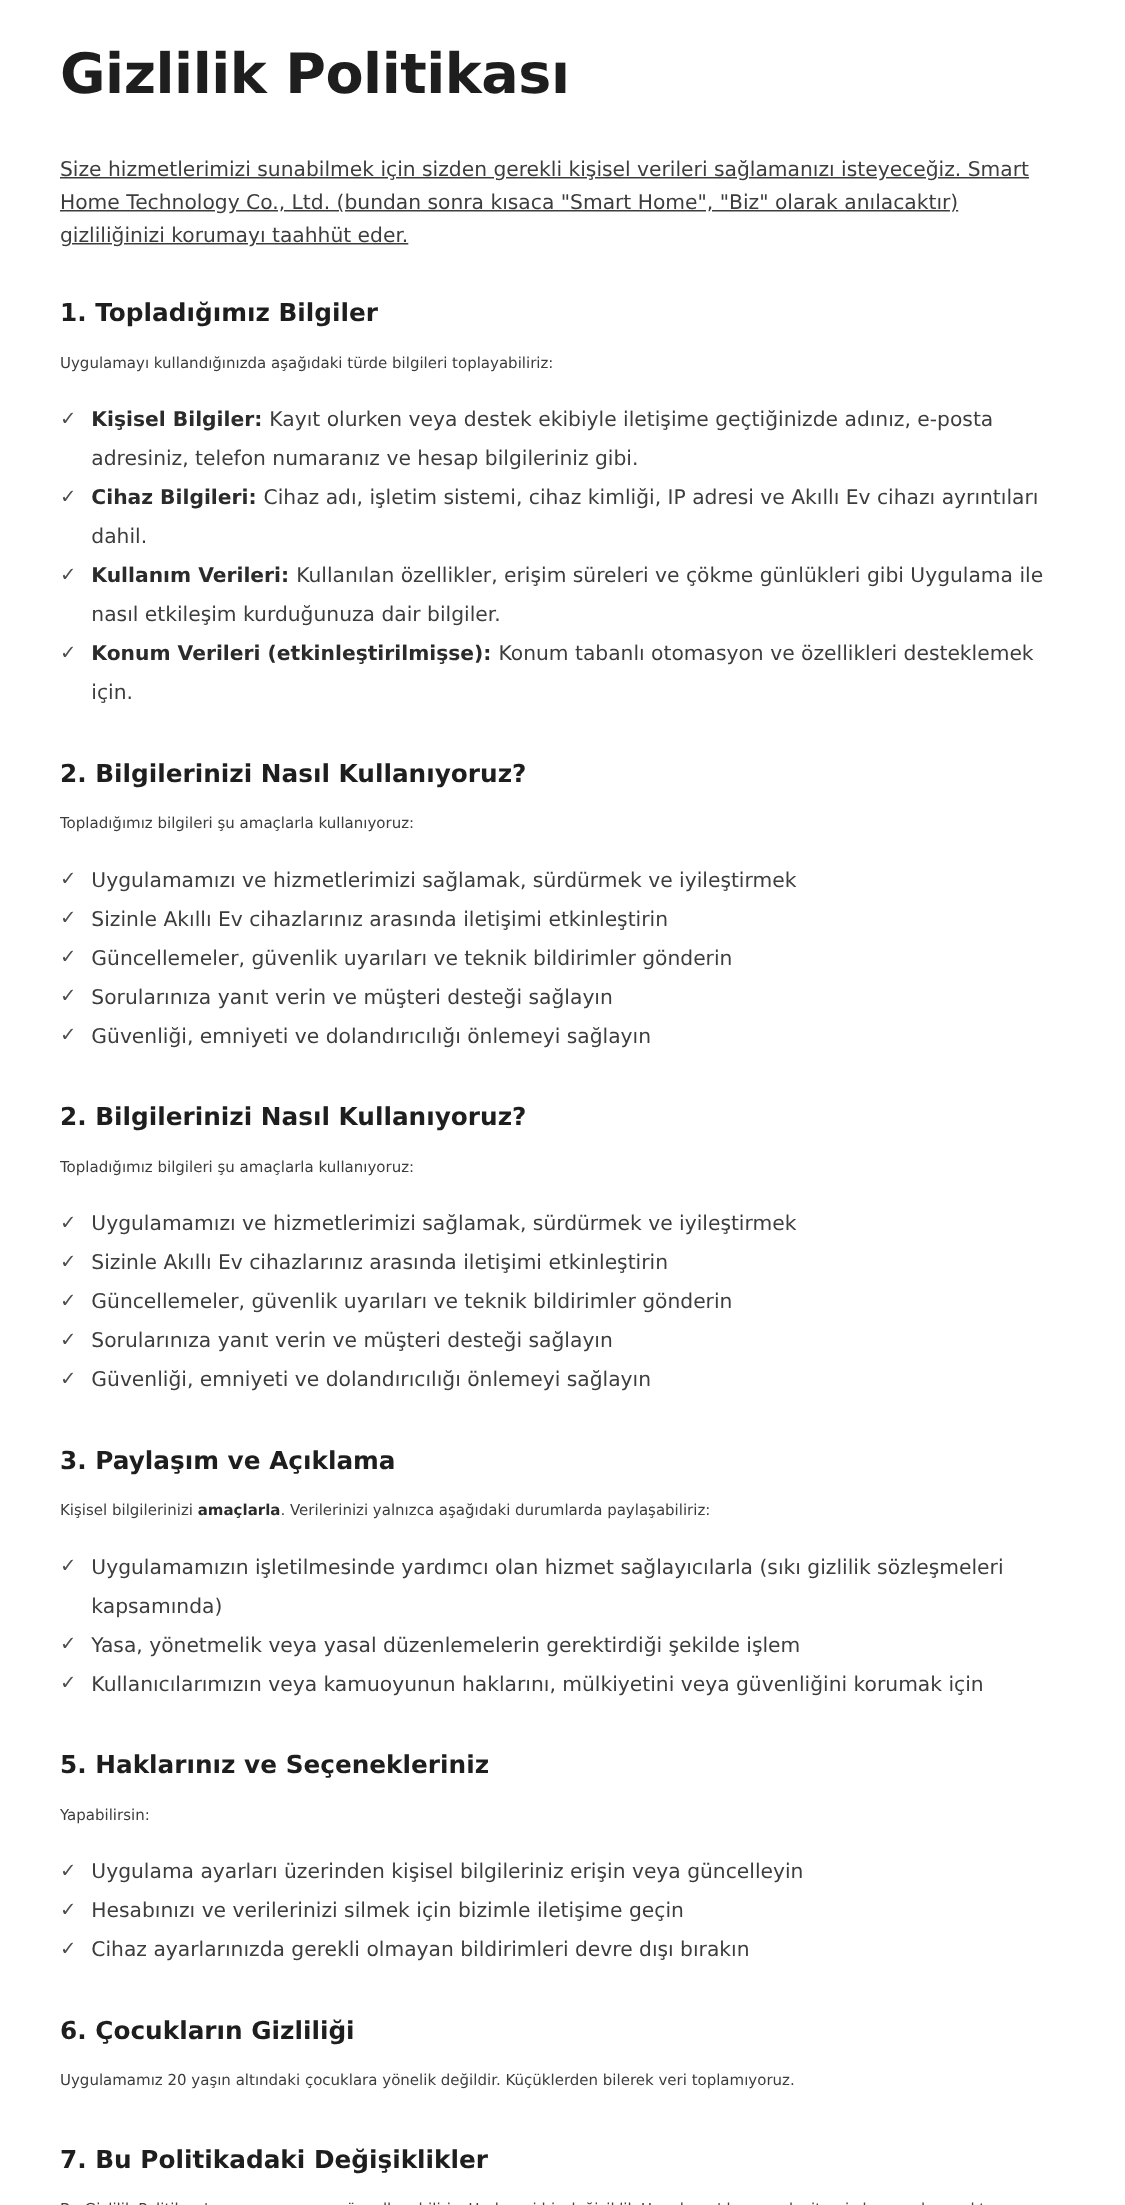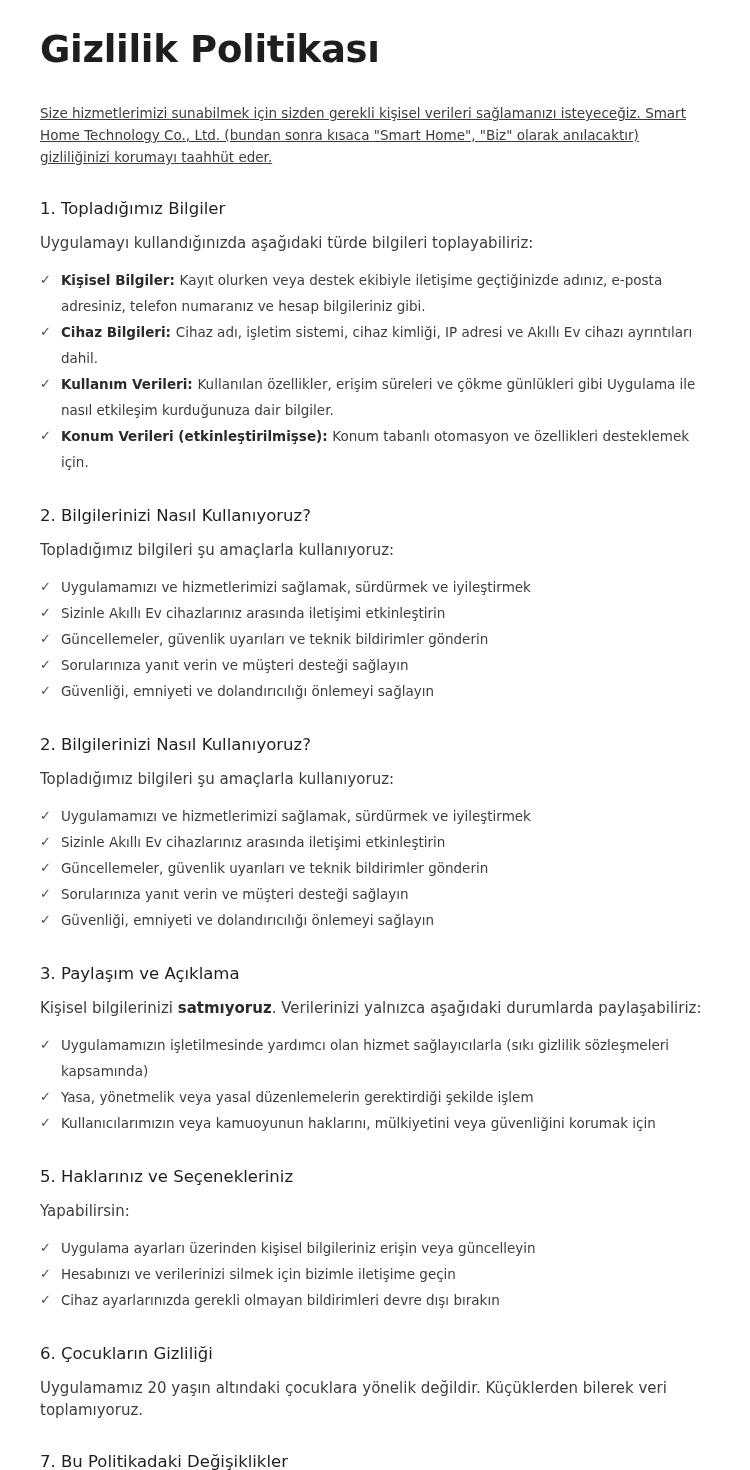--- a/index.html
+++ b/index.html
@@ -35,26 +35,26 @@
     font-size:13.5px;
     line-height:22px;
     color:var(--body);
     text-decoration:underline;
   }
   .policy-section{display:block;}
   .section-heading{
     margin:30px 0 0 0;
     font-size:16.5px;
     line-height:22px;
-    font-weight:400;
+    font-weight:700;
     color:var(--heading);
   }
   .section-paragraph{
     margin:12px 0 0 0;
-    font-size:15px;
+    font-size:10px;
     line-height:22px;
     color:var(--body);
   }
   .section-paragraph strong,
   .item-lead{
     font-weight:700;
     color:#2b2b2b;
   }
   .check-list{
     list-style:none;
@@ -153,21 +153,21 @@
             <span class="item-text">Sorularınıza yanıt verin ve müşteri desteği sağlayın</span>
           </li>
           <li class="check-item">
             <span class="check-icon">✓</span>
             <span class="item-text">Güvenliği, emniyeti ve dolandırıcılığı önlemeyi sağlayın</span>
           </li>
         </ul>
       </section>
       <section class="policy-section">
         <h2 class="section-heading">3. Paylaşım ve Açıklama</h2>
-        <p class="section-paragraph"><span class="plain-text">Kişisel bilgilerinizi </span><strong class="bold-text">satmıyoruz</strong><span class="plain-text">. Verilerinizi yalnızca aşağıdaki durumlarda paylaşabiliriz:</span></p>
+        <p class="section-paragraph"><span class="plain-text">Kişisel bilgilerinizi </span><strong class="bold-text">amaçlarla</strong><span class="plain-text">. Verilerinizi yalnızca aşağıdaki durumlarda paylaşabiliriz:</span></p>
         <ul class="check-list">
           <li class="check-item">
             <span class="check-icon">✓</span>
             <span class="item-text">Uygulamamızın işletilmesinde yardımcı olan hizmet sağlayıcılarla (sıkı gizlilik sözleşmeleri kapsamında)</span>
           </li>
           <li class="check-item">
             <span class="check-icon">✓</span>
             <span class="item-text">Yasa, yönetmelik veya yasal düzenlemelerin gerektirdiği şekilde işlem</span>
           </li>
           <li class="check-item">

